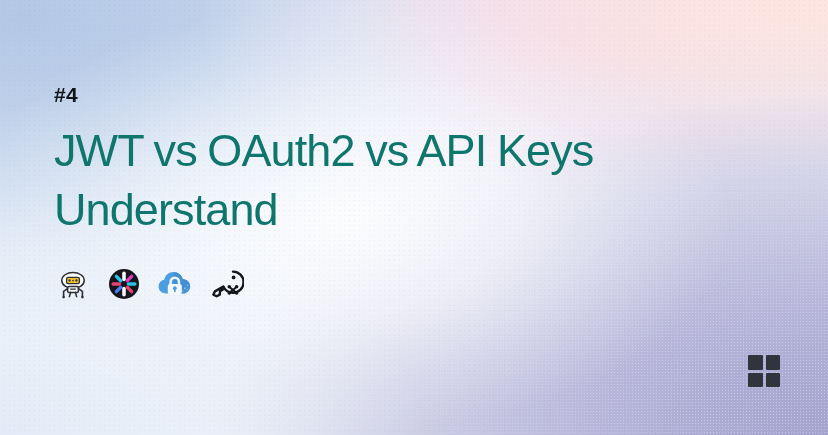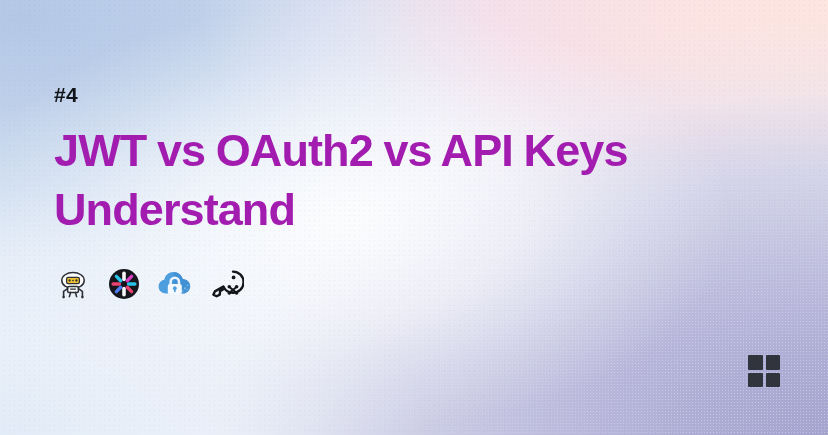--- a/index.html
+++ b/index.html
@@ -112,22 +112,22 @@
     font-size: 21px;
     font-weight: 700;
     color: #111418;
     letter-spacing: 0.2px;
     line-height: 1;
     margin-bottom: 17px;
   }
 
   .headline {
     font-size: 45px;
-    font-weight: 700;
-    color: #a21caf;
+    font-weight: 400;
+    color: #0f766e;
     line-height: 1.30;
     letter-spacing: -0.9px;
     max-width: 640px;
     word-spacing: -1px;
   }
 
   
   .icon-row {
     display: flex;
     align-items: center;

